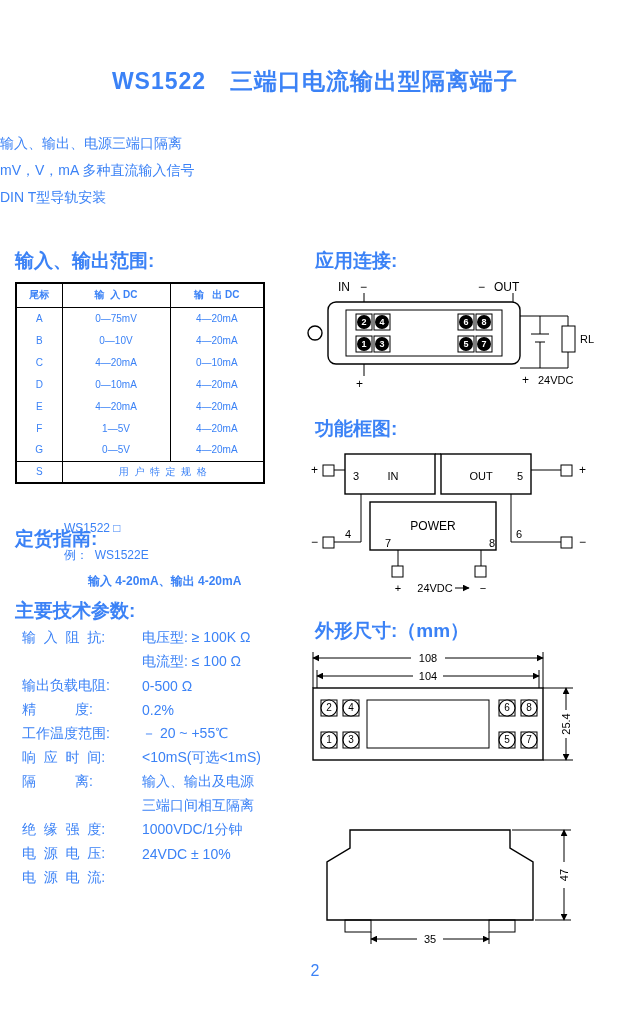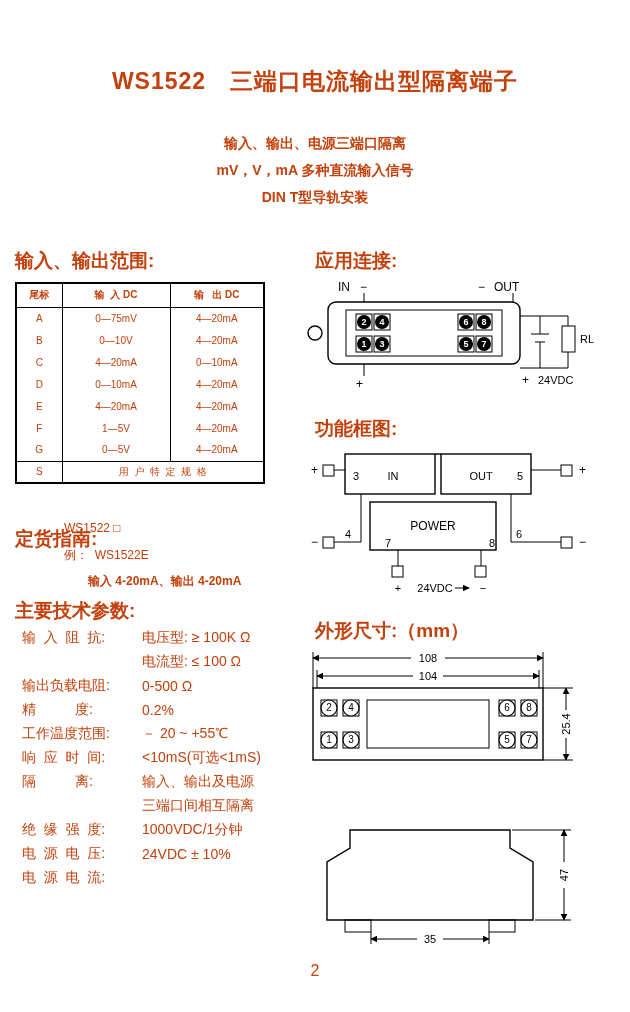--- a/index.html
+++ b/index.html
@@ -1,27 +1,27 @@
 <!DOCTYPE html>
 <html><head>
 <meta charset="utf-8">
 <style>
   * { margin:0; padding:0; box-sizing:border-box; }
   html,body { background:#ffffff; }
   .page {
     position:relative; width:630px; height:1012px; background:#fff;
-    font-family:"Liberation Sans", sans-serif; color:#c2410c; overflow:hidden;
+    font-family:"Liberation Sans", sans-serif; color:#3b82f6; overflow:hidden;
   }
   .title {
     position:absolute; top:66px; left:0; width:100%;
     text-align:center; font-size:23px; font-weight:bold; letter-spacing:1px;
   }
   .subtitles {
     position:absolute; top:130px; left:0; width:100%;
-    text-align:center; font-size:14px; font-weight:bold; line-height:27px;
+    font-size:14px; font-weight:normal; line-height:27px;
   }
   .h-sec { position:absolute; font-size:19px; font-weight:bold; white-space:pre; }
 
   
   table.io { position:absolute; left:15px; top:282px; width:250px;
     border-collapse:collapse; border:2px solid #000; font-size:10px;
     table-layout:fixed; text-align:center; }
   table.io th, table.io td { padding:0; height:22px; white-space:pre; font-weight:normal; }
   table.io thead th { border-bottom:1.5px solid #000; font-weight:bold; height:24px; }
   table.io .c1 { width:46px; border-right:1.5px solid #000; }

